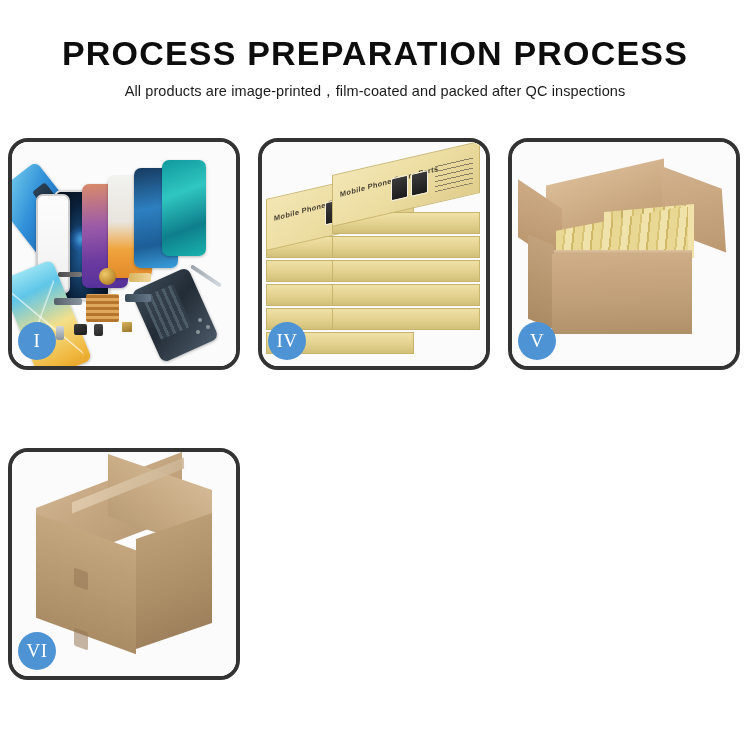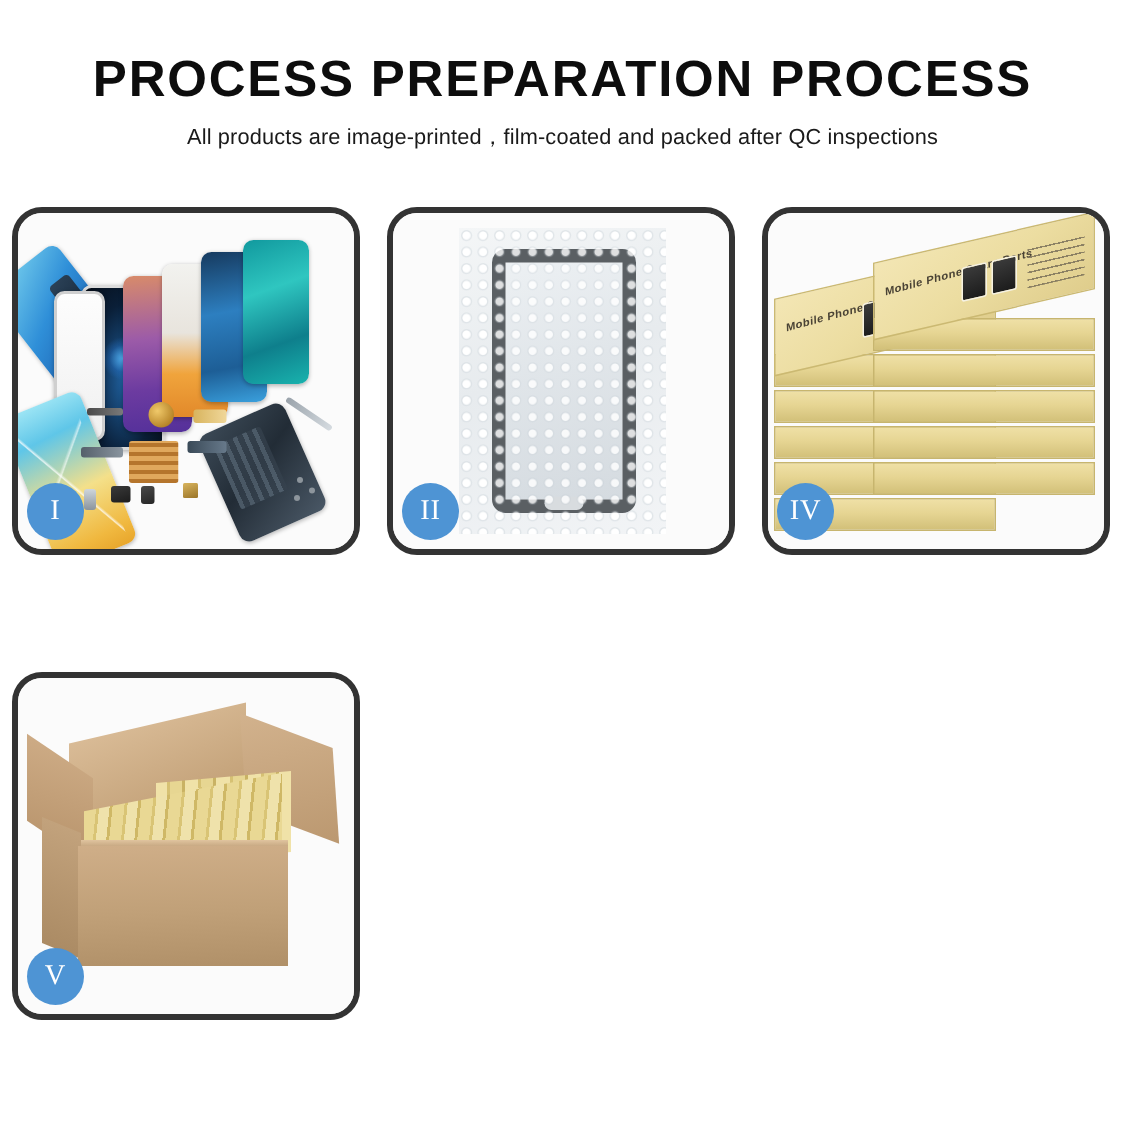--- a/index.html
+++ b/index.html
@@ -384,29 +384,20 @@
       <div class="prt prt-chip"></div>
       <div class="prt prt-tray"></div>
       <div class="prt prt-tool"></div>
       <div class="prt prt-scr1"></div>
       <div class="prt prt-scr2"></div>
       <div class="prt prt-scr3"></div>
     </div>
     <div class="badge">I</div>
   </div>
 
-  <div class="panel">
-    <div class="panel-stage">
-      <div class="wrap-sheet">
-        <div class="scr-glass"></div>
-        <div class="bub-overlay"></div>
-      </div>
-    </div>
-    <div class="badge">II</div>
-  </div>
 
 
   <div class="panel">
     <div class="panel-stage">
       <div class="stack">
         <div class="sbox" style="left:2px;   top:176px;"></div>
         <div class="sbox" style="left:2px;   top:152px;"></div>
         <div class="sbox" style="left:2px;   top:128px;"></div>
         <div class="sbox" style="left:2px;   top:104px;"></div>
         <div class="sbox" style="left:2px;   top:80px;"></div>
@@ -439,14 +430,26 @@
       <div class="c5-flapR"></div>
       <div class="c5-inner2"></div>
       <div class="c5-inner"></div>
       <div class="c5-rim"></div>
       <div class="c5-side"></div>
       <div class="c5-front"></div>
     </div>
     <div class="badge">V</div>
   </div>
 
+  <div class="panel">
+    <div class="panel-stage">
+      <div class="c6-top"></div>
+      <div class="c6-top2"></div>
+      <div class="c6-tape"></div>
+      <div class="c6-left"></div>
+      <div class="c6-right"></div>
+      <div class="c6-seam1"></div>
+      <div class="c6-seam2"></div>
+    </div>
+    <div class="badge">VI</div>
+  </div>
 
 </div>
 
 </body></html>

